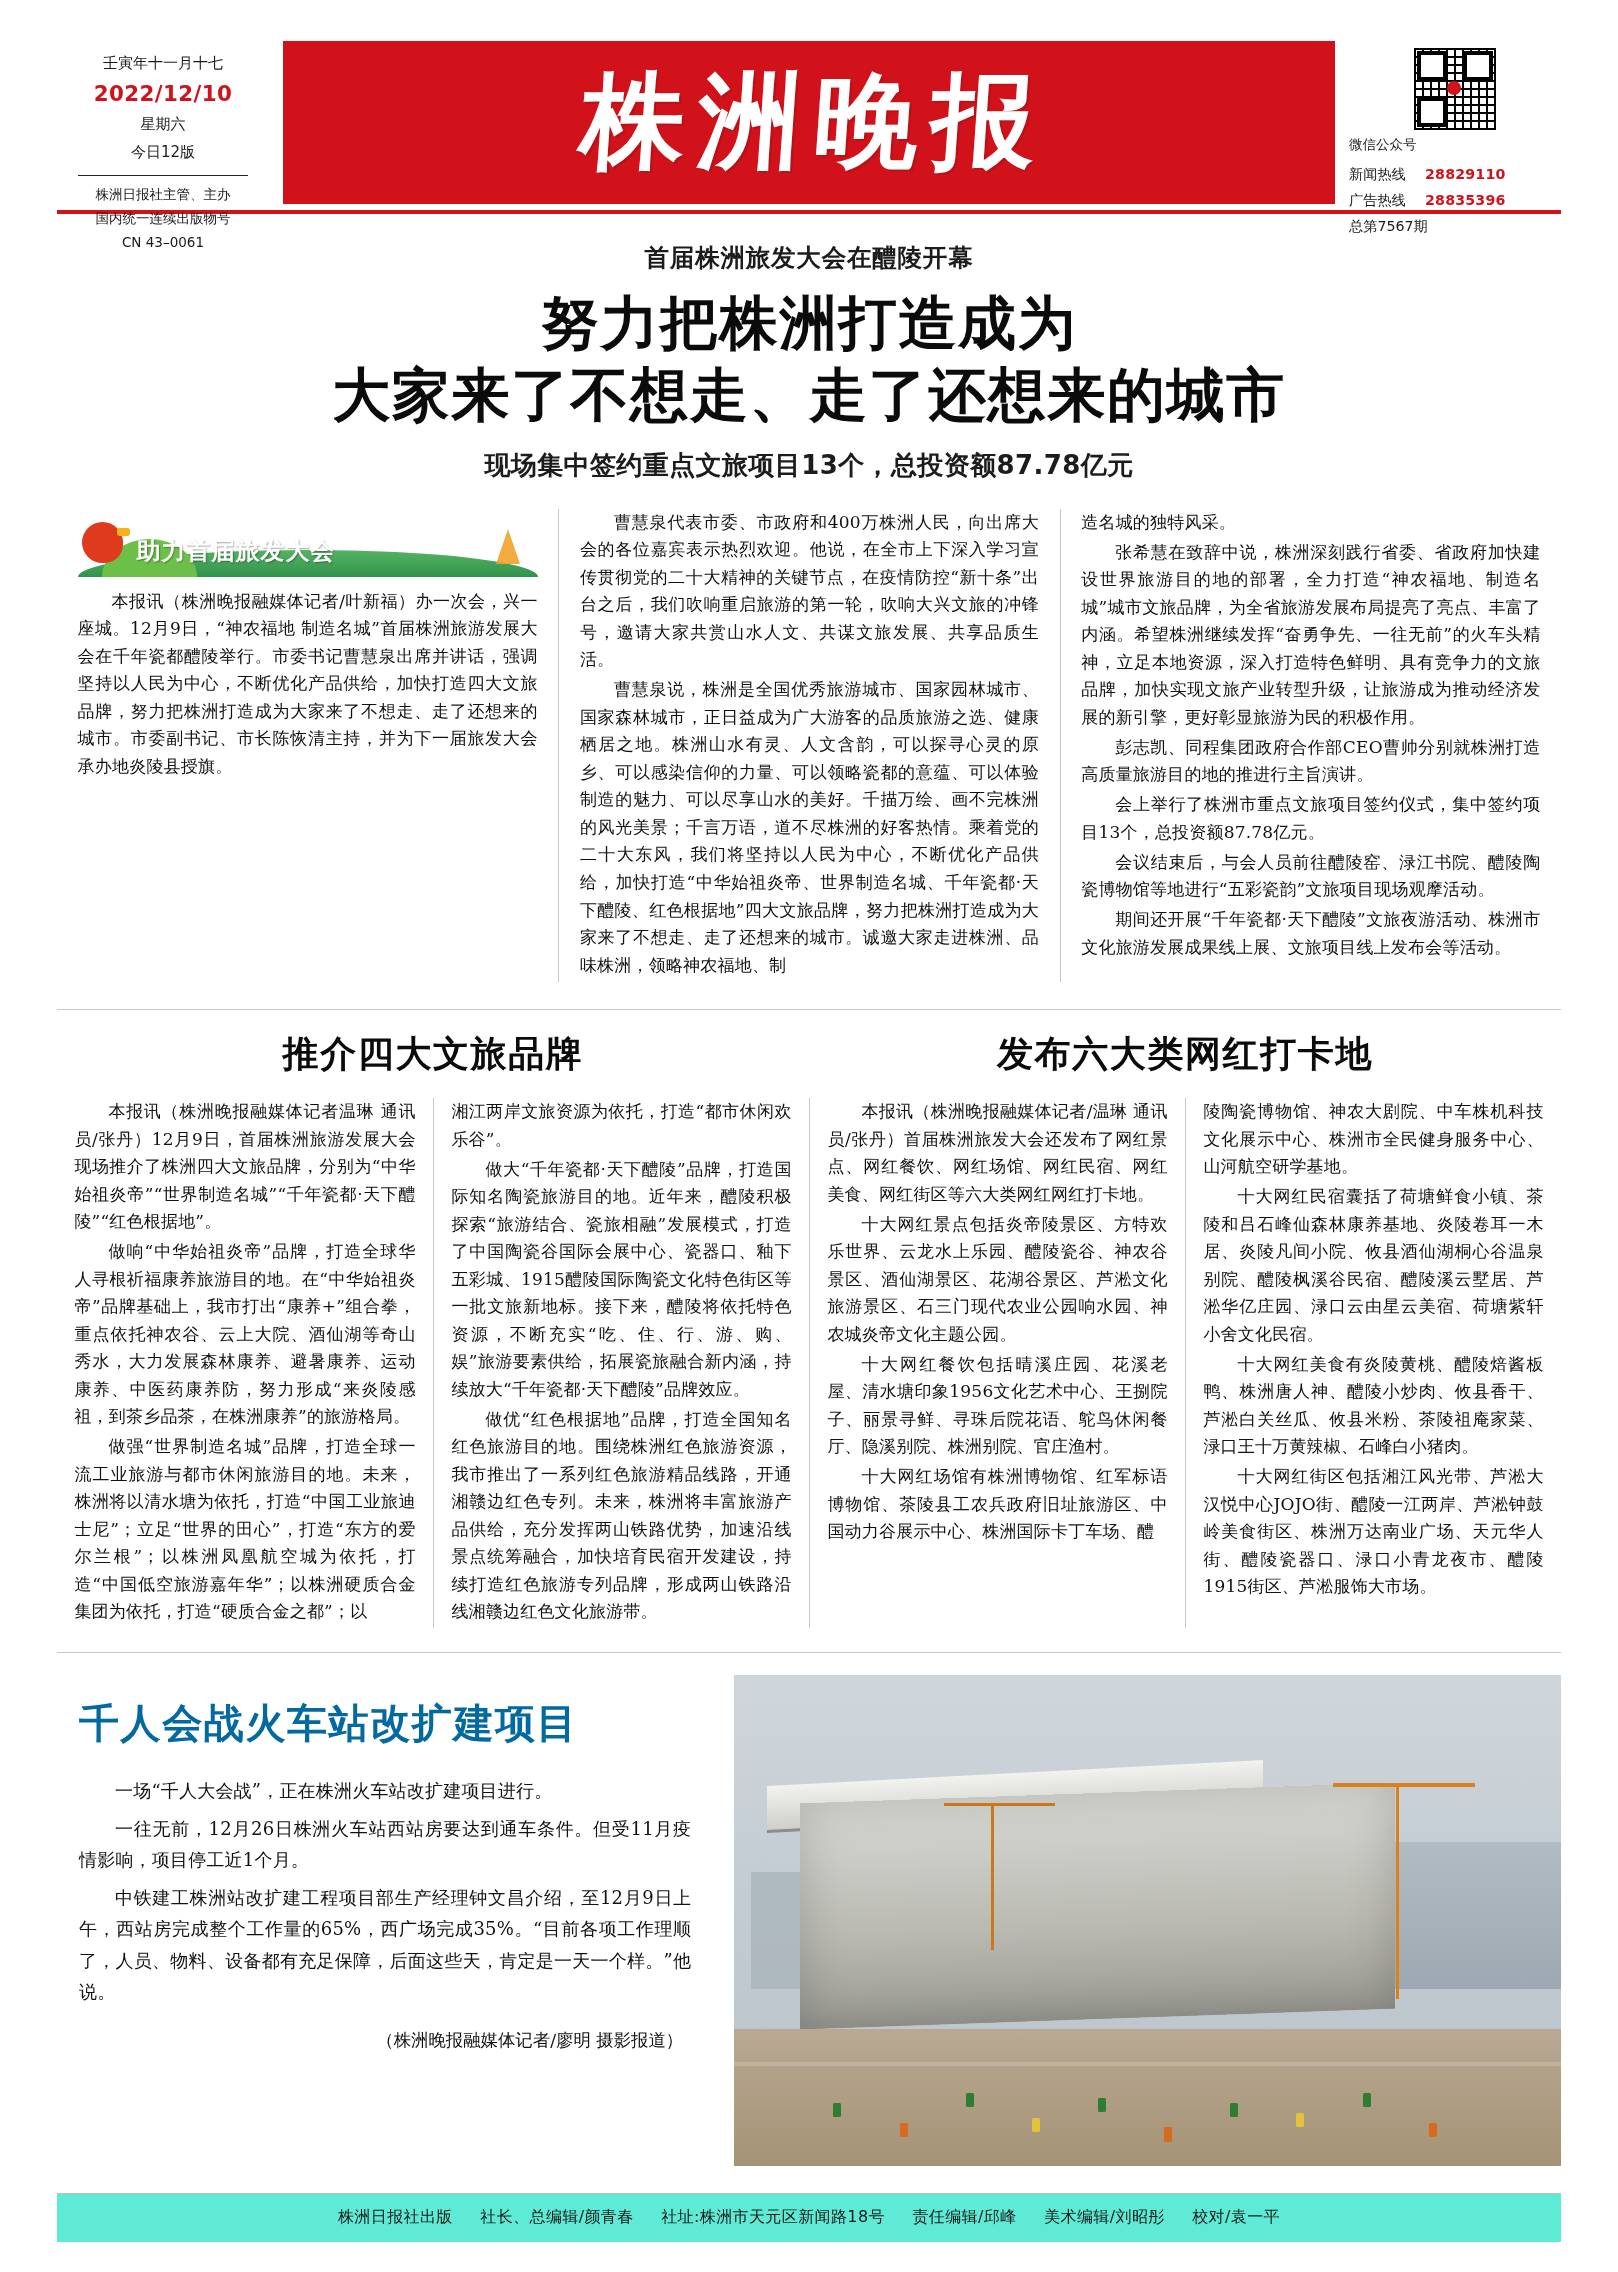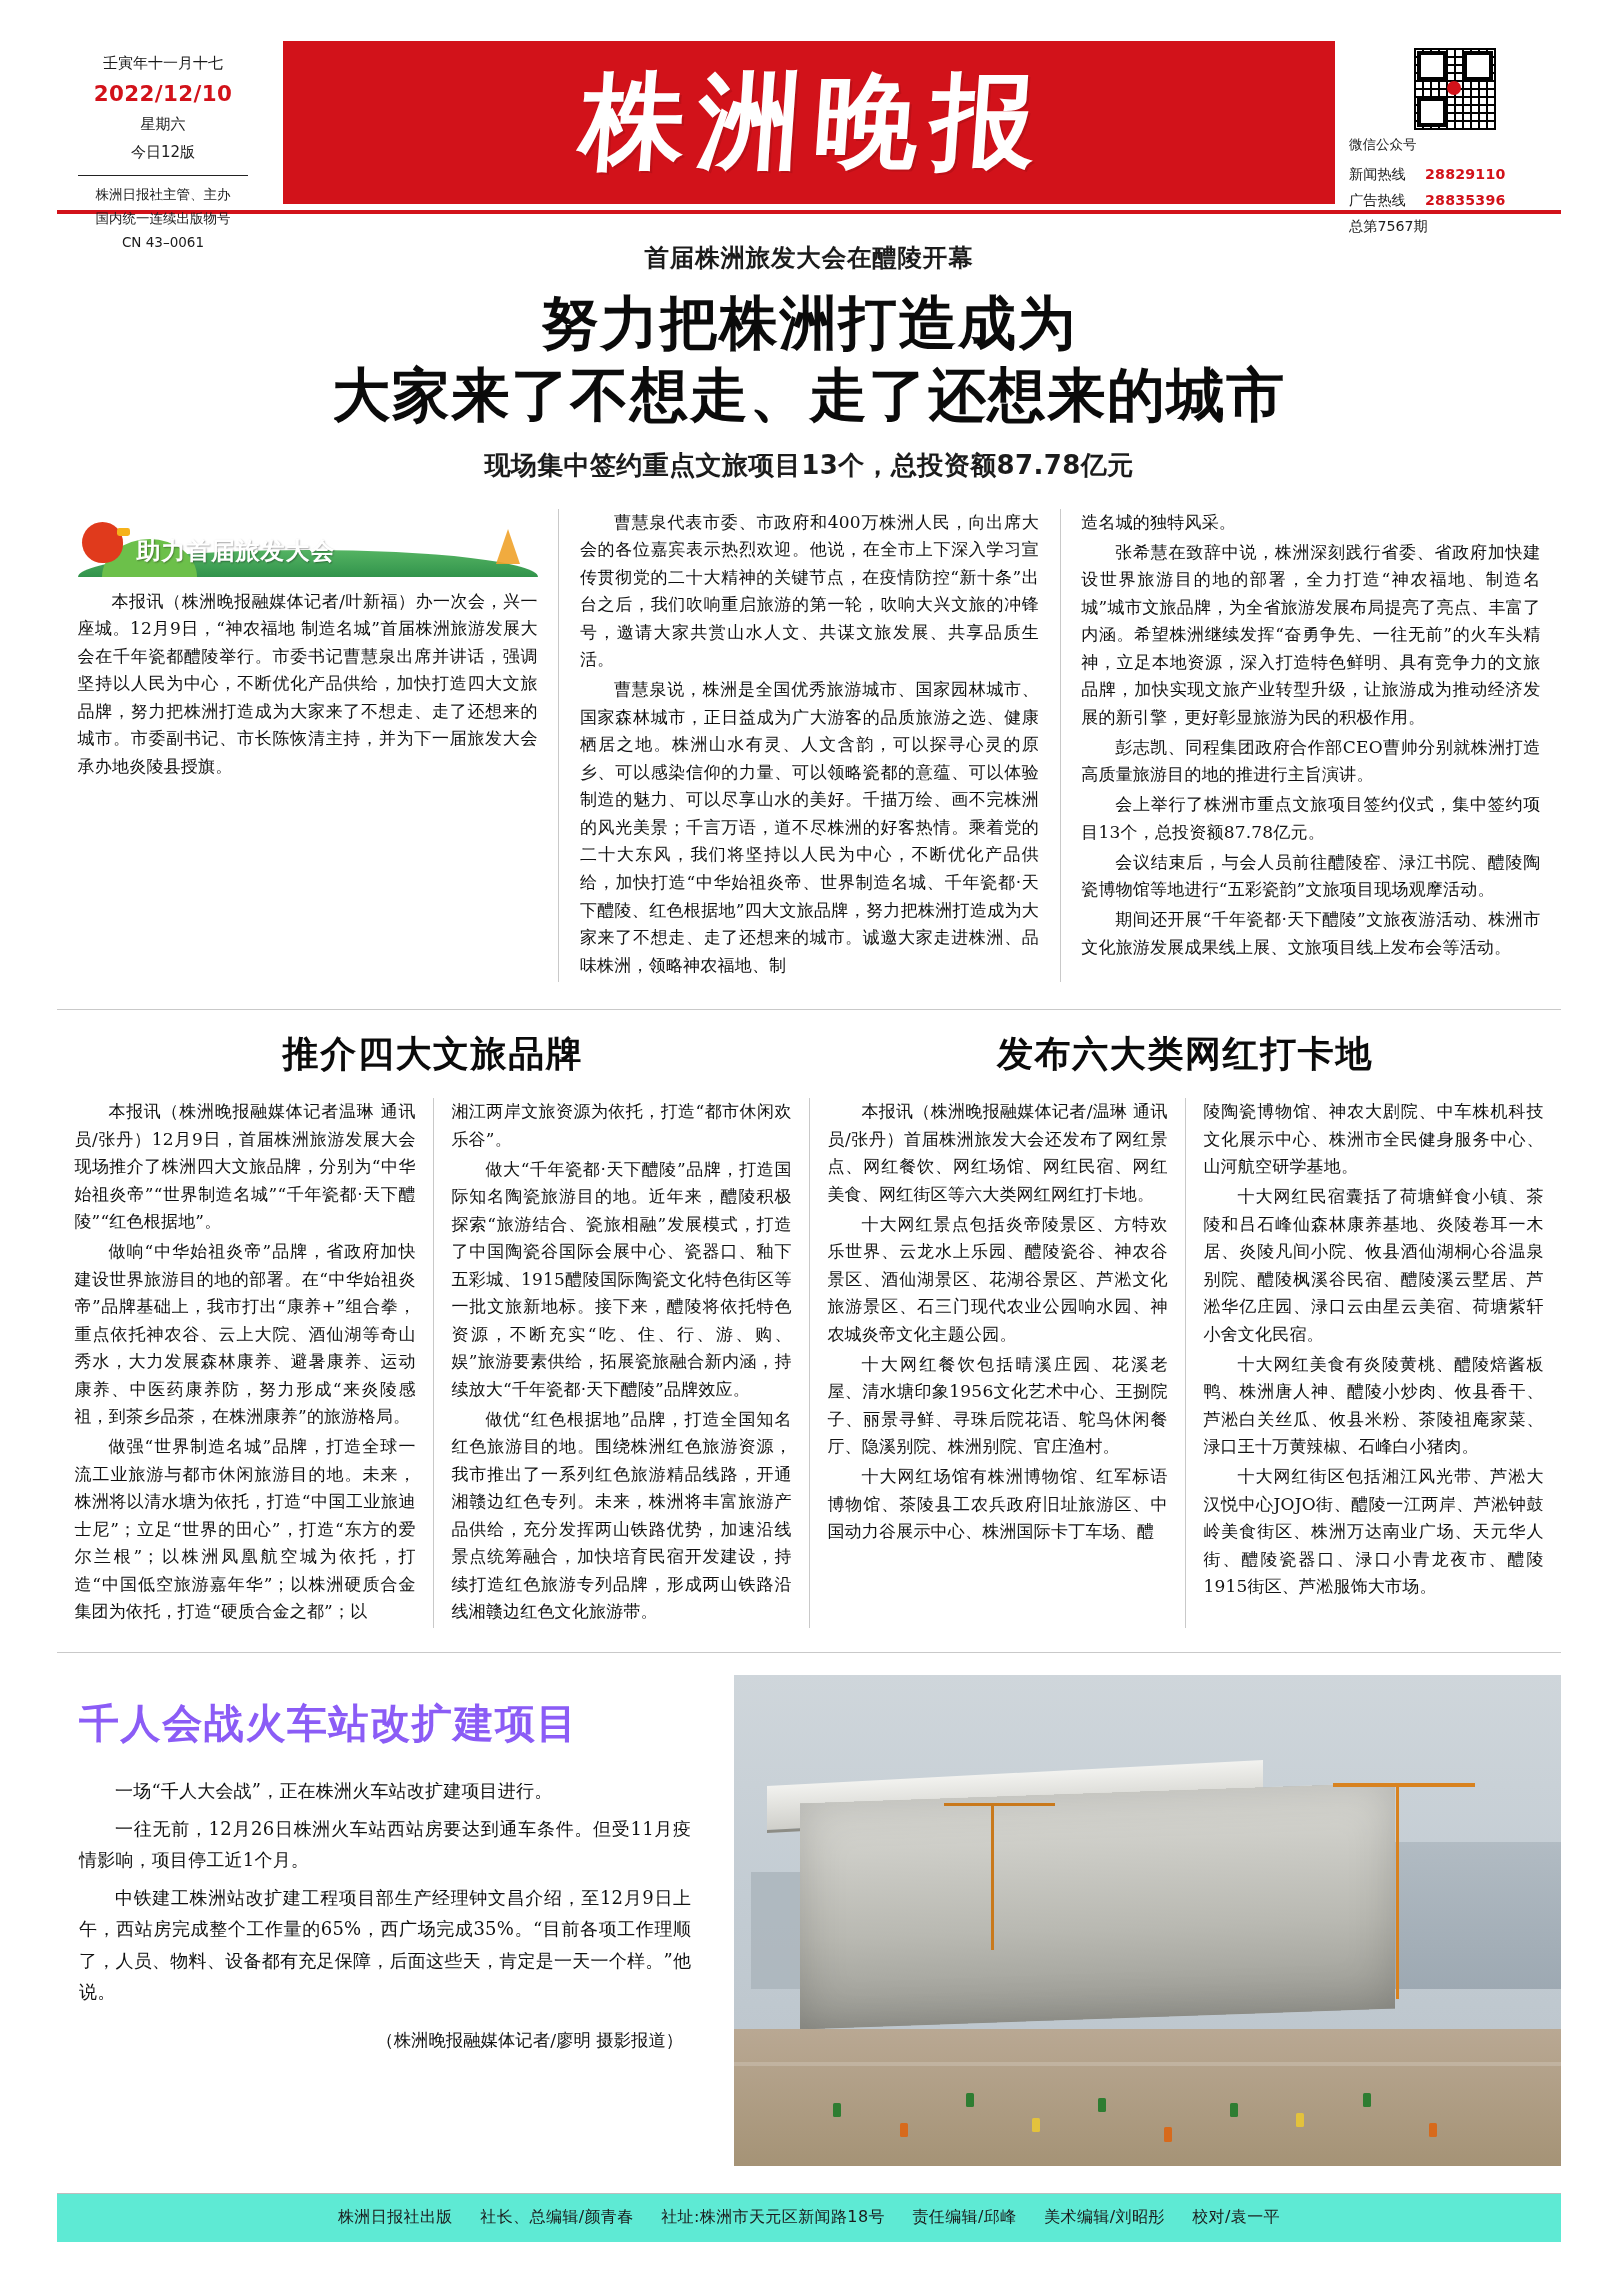--- a/index.html
+++ b/index.html
@@ -307,21 +307,21 @@
   }
   .feature-left {
     width: 44%;
     box-sizing: border-box;
     padding: 20.6px 16px 0 22px;
   }
   .feature-title {
     font-family: "DejaVu Sans", sans-serif;
     font-size: 40px;
     font-weight: bold;
-    color: #8b5cf6;
+    color: #0369a1;
     letter-spacing: 1.6px;
     margin-bottom: 24px;
   }
   .feature-left p.body {
     font-size: 18px;
     line-height: 1.75;
     margin-bottom: 6.3px;
   }
   .credit {
     text-align: right;
@@ -511,21 +511,21 @@
   </div>
 
   <div class="section-heads">
     <div class="sec-head">推介四大文旅品牌</div>
     <div class="sec-head">发布六大类网红打卡地</div>
   </div>
 
   <div class="cols3b">
     <div class="colb">
       <p class="body indent">本报讯（株洲晚报融媒体记者温琳 通讯员/张丹）12月9日，首届株洲旅游发展大会现场推介了株洲四大文旅品牌，分别为“中华始祖炎帝”“世界制造名城”“千年瓷都·天下醴陵”“红色根据地”。</p>
-      <p class="body indent">做响“中华始祖炎帝”品牌，省政府加快建设世界旅游目的地的部署。在“中华始祖炎帝”品牌基础上，我市打出“康养+”组合拳，重点依托神农谷、云上大院、酒仙湖等奇山秀水，大力发展森林康养、避暑康养、运动康养、中医药康养防，努力形成“来炎陵感祖，到茶乡品茶，在株洲康养”的旅游格局。</p>
+      <p class="body indent">做响“中华始祖炎帝”品牌，打造全球华人寻根祈福康养旅游目的地。在“中华始祖炎帝”品牌基础上，我市打出“康养+”组合拳，重点依托神农谷、云上大院、酒仙湖等奇山秀水，大力发展森林康养、避暑康养、运动康养、中医药康养防，努力形成“来炎陵感祖，到茶乡品茶，在株洲康养”的旅游格局。</p>
       <p class="body indent">做强“世界制造名城”品牌，打造全球一流工业旅游与都市休闲旅游目的地。未来，株洲将以清水塘为依托，打造“中国工业旅迪士尼”；立足“世界的田心”，打造“东方的爱尔兰根”；以株洲凤凰航空城为依托，打造“中国低空旅游嘉年华”；以株洲硬质合金集团为依托，打造“硬质合金之都”；以</p>
     </div>
     <div class="colb">
       <p class="body">湘江两岸文旅资源为依托，打造“都市休闲欢乐谷”。</p>
       <p class="body indent">做大“千年瓷都·天下醴陵”品牌，打造国际知名陶瓷旅游目的地。近年来，醴陵积极探索“旅游结合、瓷旅相融”发展模式，打造了中国陶瓷谷国际会展中心、瓷器口、釉下五彩城、1915醴陵国际陶瓷文化特色街区等一批文旅新地标。接下来，醴陵将依托特色资源，不断充实“吃、住、行、游、购、娱”旅游要素供给，拓展瓷旅融合新内涵，持续放大“千年瓷都·天下醴陵”品牌效应。</p>
       <p class="body indent">做优“红色根据地”品牌，打造全国知名红色旅游目的地。围绕株洲红色旅游资源，我市推出了一系列红色旅游精品线路，开通湘赣边红色专列。未来，株洲将丰富旅游产品供给，充分发挥两山铁路优势，加速沿线景点统筹融合，加快培育民宿开发建设，持续打造红色旅游专列品牌，形成两山铁路沿线湘赣边红色文化旅游带。</p>
     </div>
     <div class="colb">
       <p class="body indent">本报讯（株洲晚报融媒体记者/温琳 通讯员/张丹）首届株洲旅发大会还发布了网红景点、网红餐饮、网红场馆、网红民宿、网红美食、网红街区等六大类网红网红打卡地。</p>
       <p class="body indent">十大网红景点包括炎帝陵景区、方特欢乐世界、云龙水上乐园、醴陵瓷谷、神农谷景区、酒仙湖景区、花湖谷景区、芦淞文化旅游景区、石三门现代农业公园响水园、神农城炎帝文化主题公园。</p>

